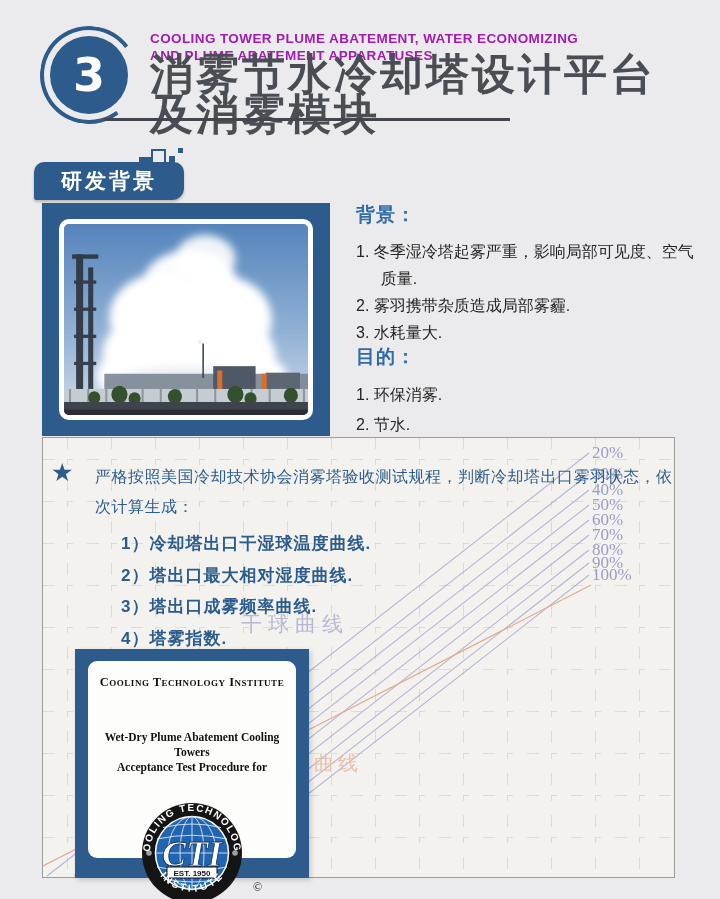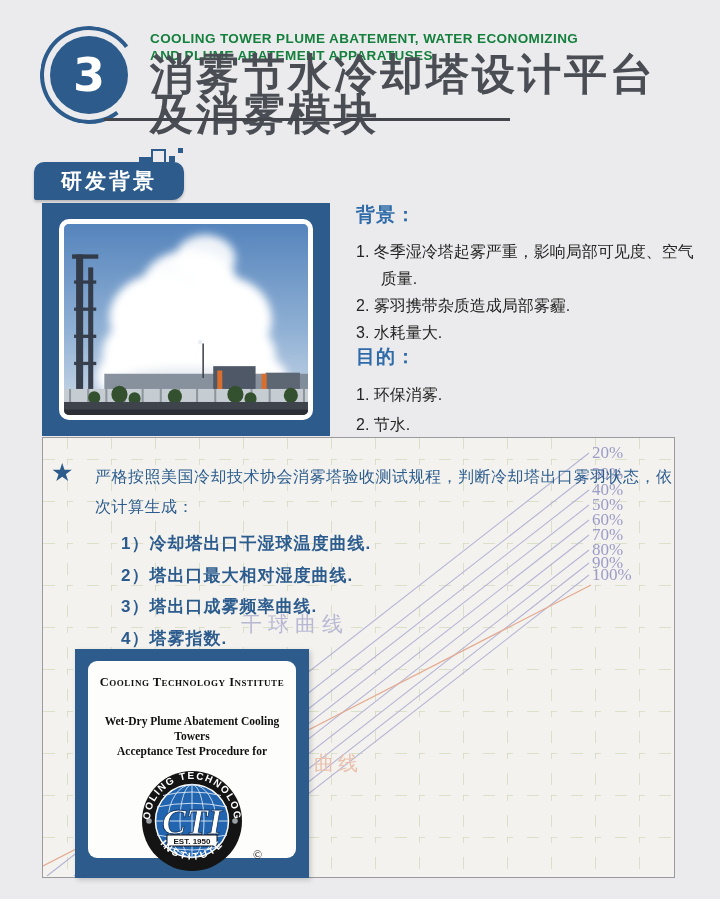--- a/index.html
+++ b/index.html
@@ -3,21 +3,21 @@
 <meta charset="utf-8">
 <style>
   html,body{margin:0;padding:0;}
   body{width:720px;height:899px;background:#ebebed;font-family:"Liberation Sans",sans-serif;-webkit-font-smoothing:antialiased;}
   .page{position:relative;width:720px;height:899px;overflow:hidden;background:#ebebed;}
 
   
   .badge{position:absolute;left:40px;top:26px;width:98px;height:98px;}
   .badge-ring{position:absolute;inset:0;border:4px solid #2d5c8c;border-right-color:transparent;border-radius:50%;transform:rotate(8deg);box-sizing:border-box;}
   .badge-circle{position:absolute;left:10px;top:10px;width:78px;height:78px;border-radius:50%;background:#2d5c8c;color:#fff;display:flex;align-items:center;justify-content:center;font-size:46px;font-weight:bold;font-family:"DejaVu Sans",sans-serif;}
-  .subtitle-en{position:absolute;left:150px;top:30px;width:560px;font-size:13.5px;font-weight:bold;color:#15803d;line-height:17px;letter-spacing:.4px;}
+  .subtitle-en{position:absolute;left:150px;top:30px;width:560px;font-size:13.5px;font-weight:bold;color:#a21caf;line-height:17px;letter-spacing:.4px;}
   .title-cn{position:absolute;left:150px;top:54px;width:560px;font-size:43px;font-weight:800;color:#4a4e54;line-height:40px;letter-spacing:3px;}
   .header-rule{position:absolute;left:104px;top:118px;width:406px;height:3px;background:#43464c;}
 
   
   .tab{position:absolute;left:34px;top:162px;width:150px;height:38px;background:#2d5c8c;border-radius:10px 10px 12px 2px;color:#fff;font-size:21px;font-weight:bold;letter-spacing:3px;display:flex;align-items:center;justify-content:center;box-shadow:0 2px 3px rgba(0,0,0,.22);}
   .pix{position:absolute;background:#2d5c8c;}
   .pix-outline{position:absolute;background:#ebebed;border:2px solid #2d5c8c;}
 
   
   .photo-frame{position:absolute;left:42px;top:203px;width:288px;height:233px;background:#2d5c8c;}
@@ -35,21 +35,21 @@
   
   .chart-box{position:absolute;left:42px;top:437px;width:633px;height:441px;background:#f3f2ee;border:1px solid #9b9b9b;box-sizing:border-box;}
   .chart-bg{position:absolute;left:0;top:0;width:631px;height:439px;}
   .star{position:absolute;left:8px;top:22px;font-size:25px;color:#2d5c8c;line-height:25px;}
   .intro{position:absolute;left:52px;top:24px;width:580px;font-size:16px;font-weight:normal;color:#2c5c8e;line-height:30px;letter-spacing:.5px;}
   .proc-list{position:absolute;left:78px;top:90px;font-size:17px;font-weight:bold;color:#2c5c8e;}
   .proc-list div{line-height:31.5px;letter-spacing:1px;}
 
   
   .cert{position:absolute;left:32px;top:211px;width:234px;height:229px;background:#2d5c8c;box-shadow:2px 2px 5px rgba(0,0,0,.18);}
-  .cert-card{position:absolute;left:13px;top:12px;width:208px;height:197px;background:#fdfdfc;border-radius:9px;display:flex;flex-direction:column;align-items:center;}
+  .cert-card{position:absolute;left:13px;top:12px;width:208px;height:197px;background:#fdfdfc;border-radius:9px;display:flex;flex-direction:column;align-items:center;gap:16px;}
   .cert-inst{margin-top:14px;font-family:"Liberation Serif",serif;font-variant:small-caps;font-weight:bold;font-size:12.5px;letter-spacing:.5px;color:#101010;}
   .cert-atp{margin-top:24px;font-family:"Liberation Serif",serif;font-weight:bold;font-size:11.5px;line-height:15px;color:#101010;text-align:center;}
   .logo-wrap{position:relative;margin-top:10px;width:104px;height:104px;}
   .copyright{position:absolute;right:-18px;bottom:10px;font-size:12px;color:#222;font-family:"Liberation Serif",serif;}
 </style>
 </head>
 <body>
 
 <div class="page">
 

